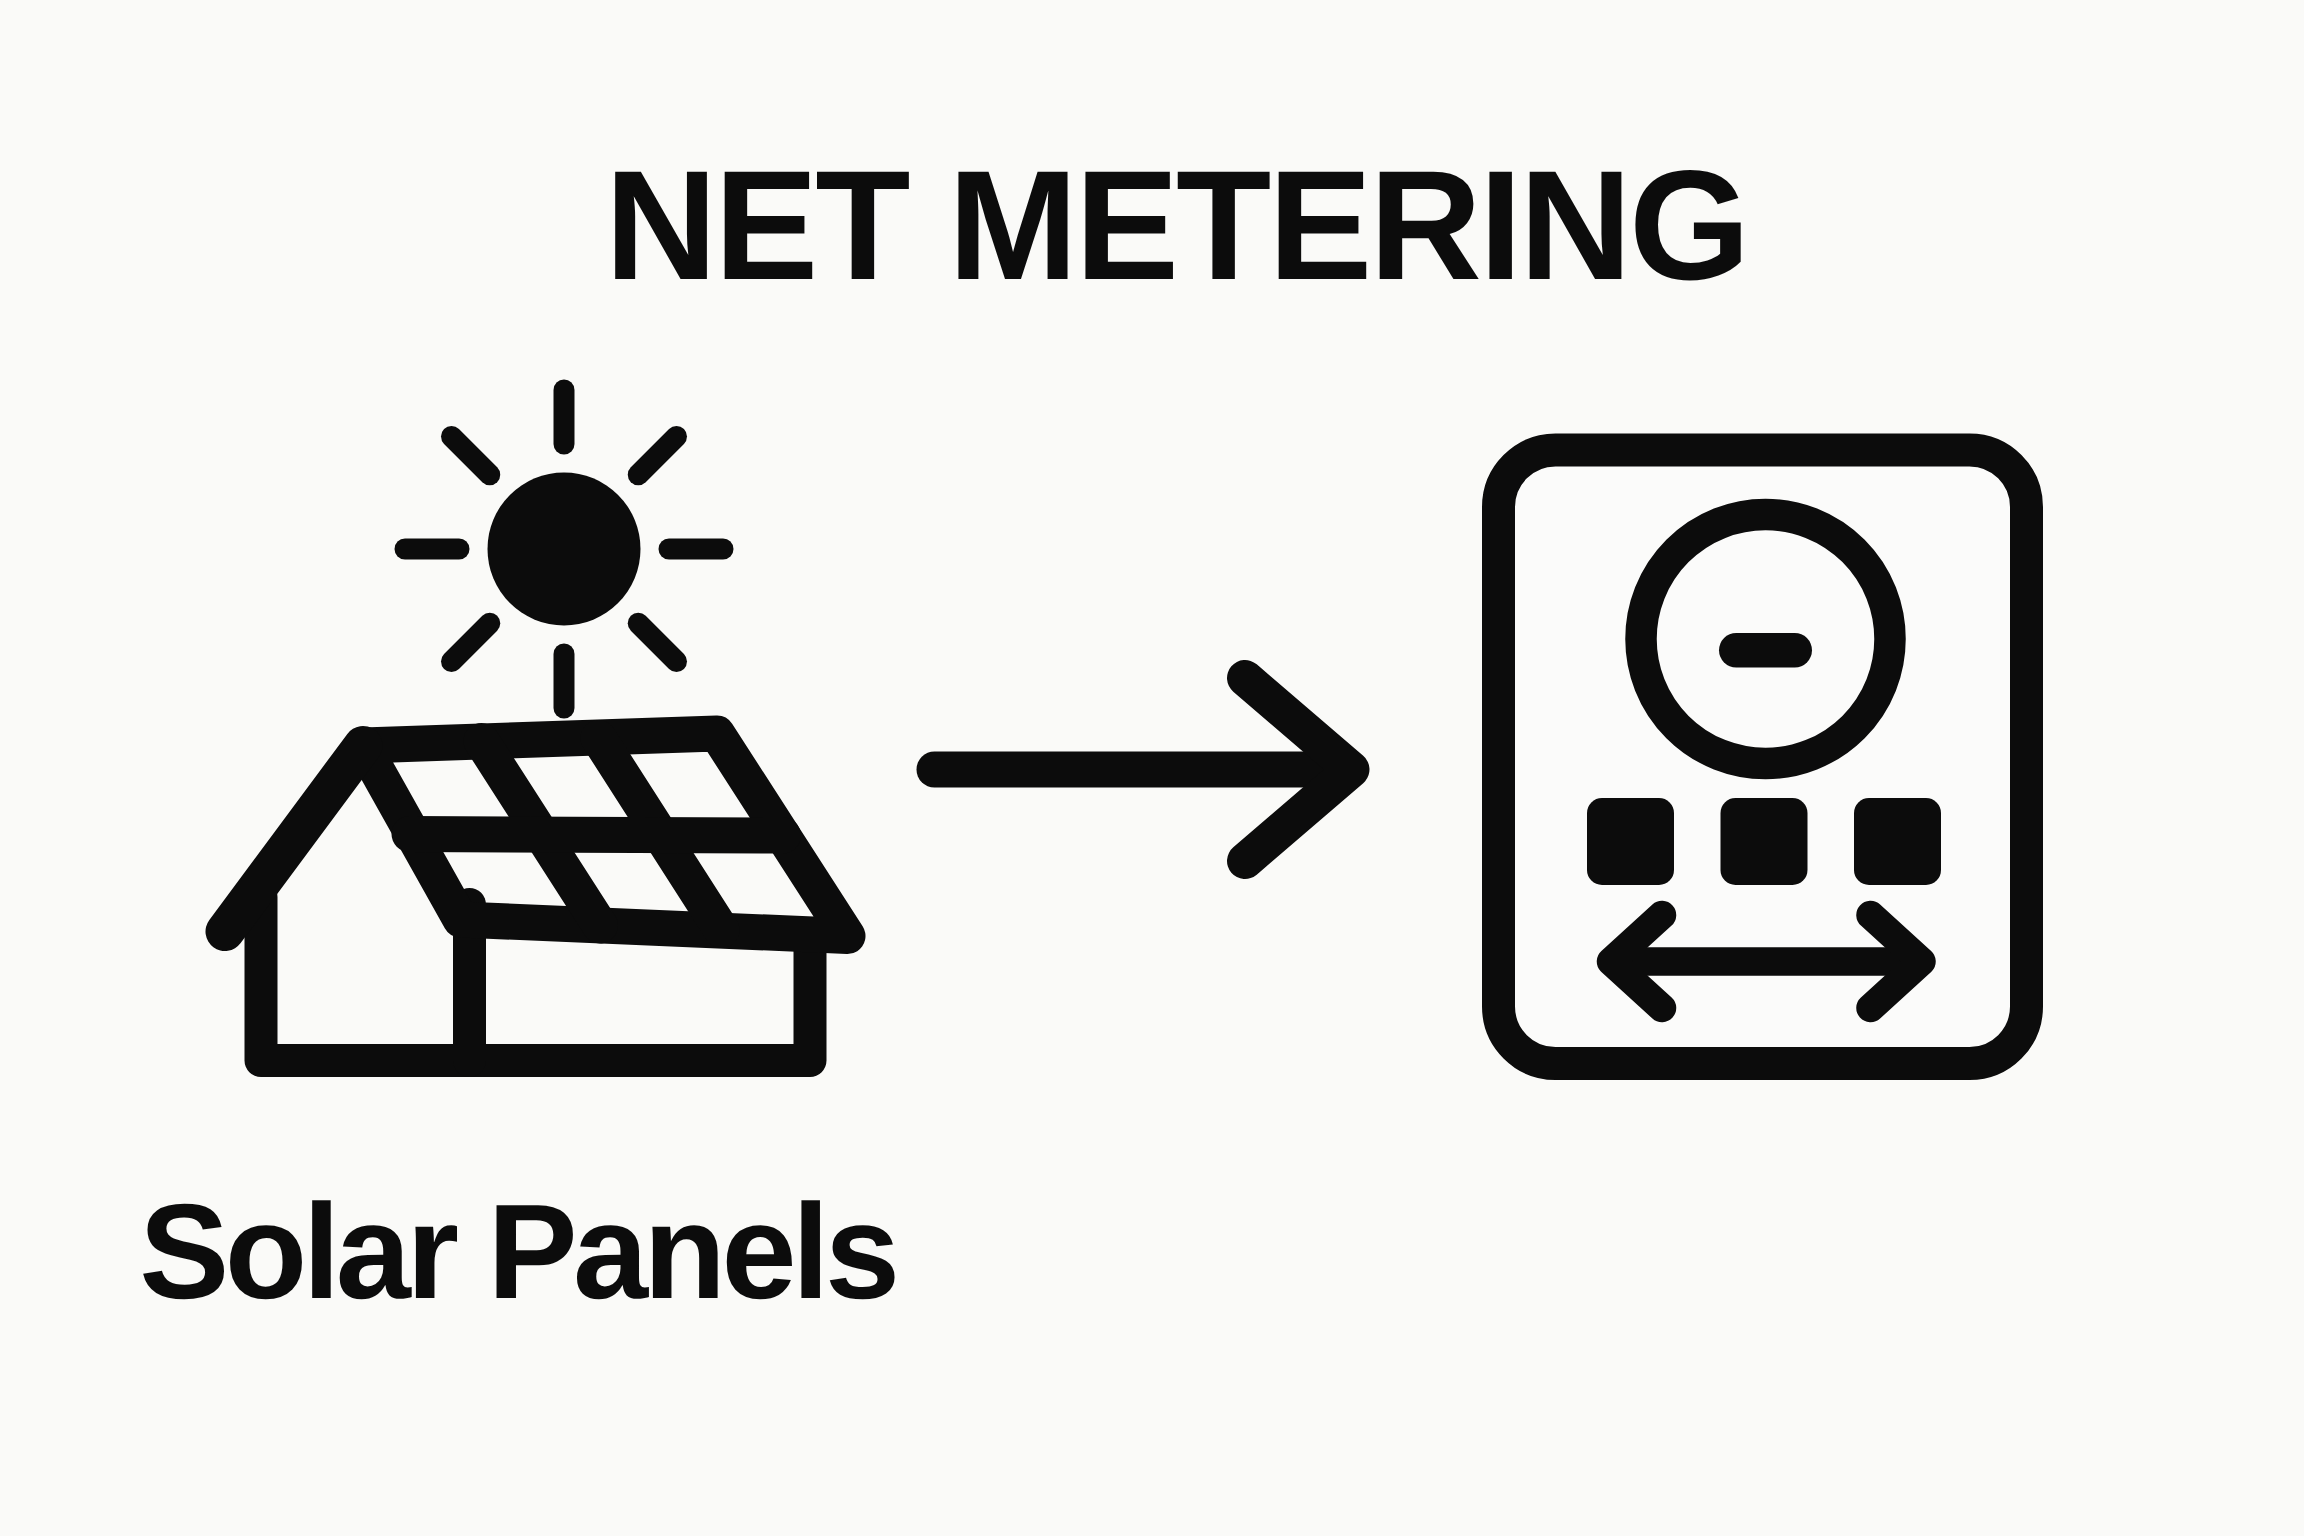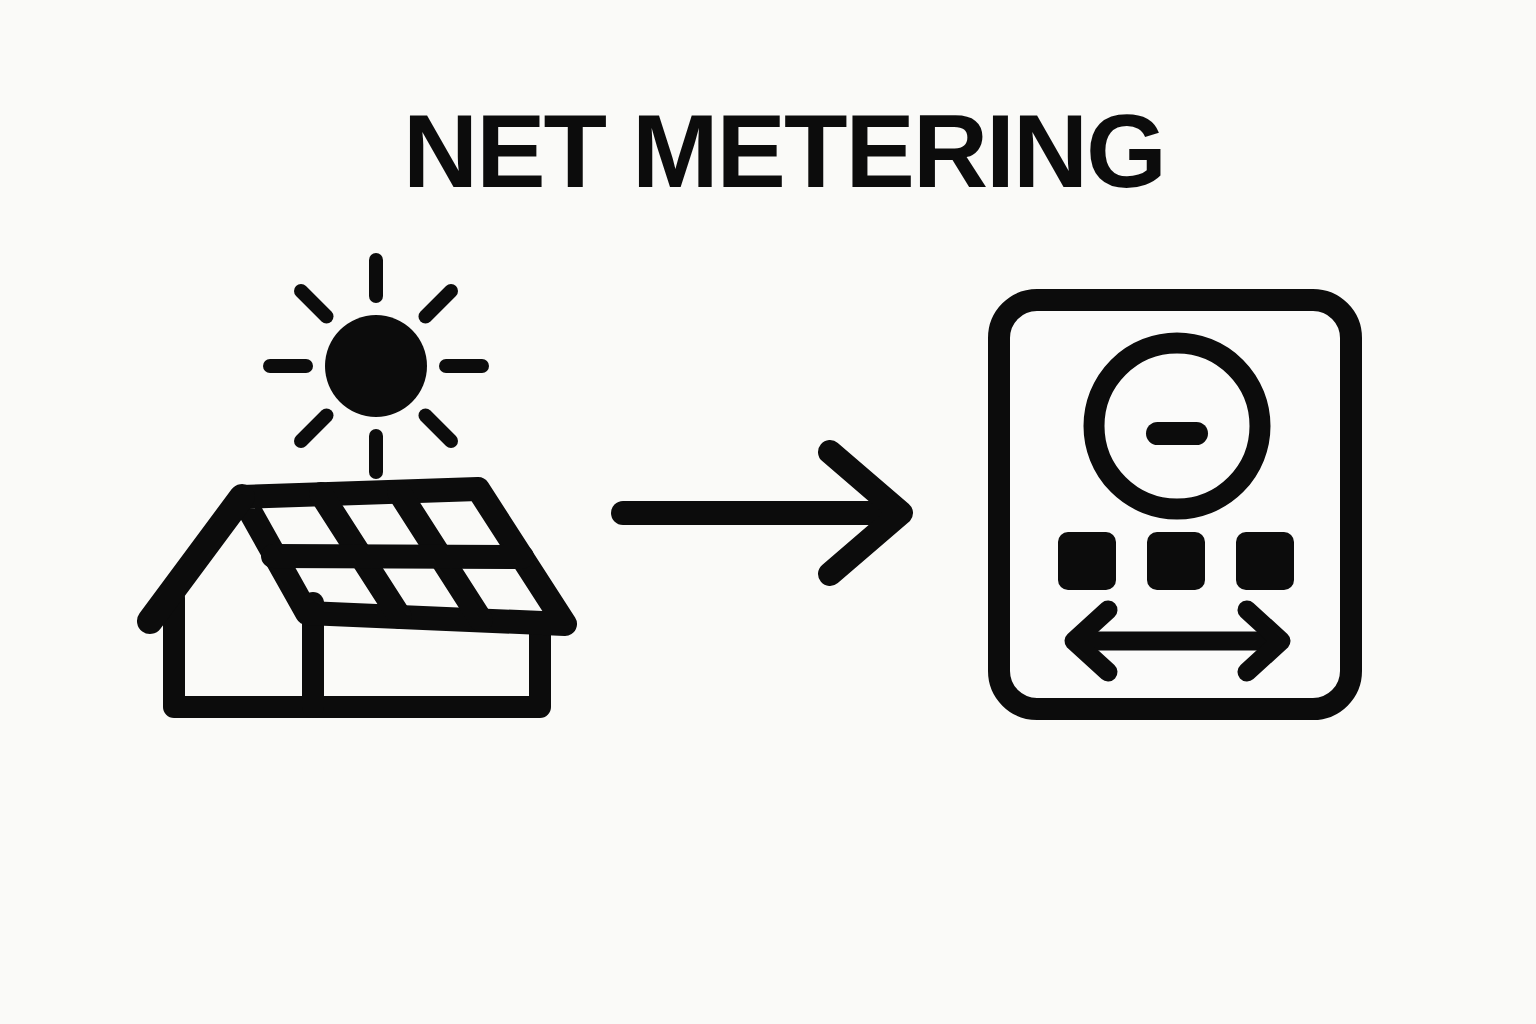--- a/index.html
+++ b/index.html
@@ -105,14 +105,15 @@
       <rect x="1147" y="532" width="58" height="58" rx="10"></rect>
       <rect x="1236" y="532" width="58" height="58" rx="10"></rect>
     </g>
     <g stroke="currentColor" stroke-width="19" stroke-linecap="round" stroke-linejoin="round">
       <line x1="1086" y1="641" x2="1269" y2="641"></line>
       <path d="M1108,610 L1074,641 L1108,672"></path>
       <path d="M1247,610 L1281,641 L1247,672"></path>
     </g>
   </svg>
 
+  <div class="caption left">Solar Panels</div>
 
 </div>
 
 </body></html>

